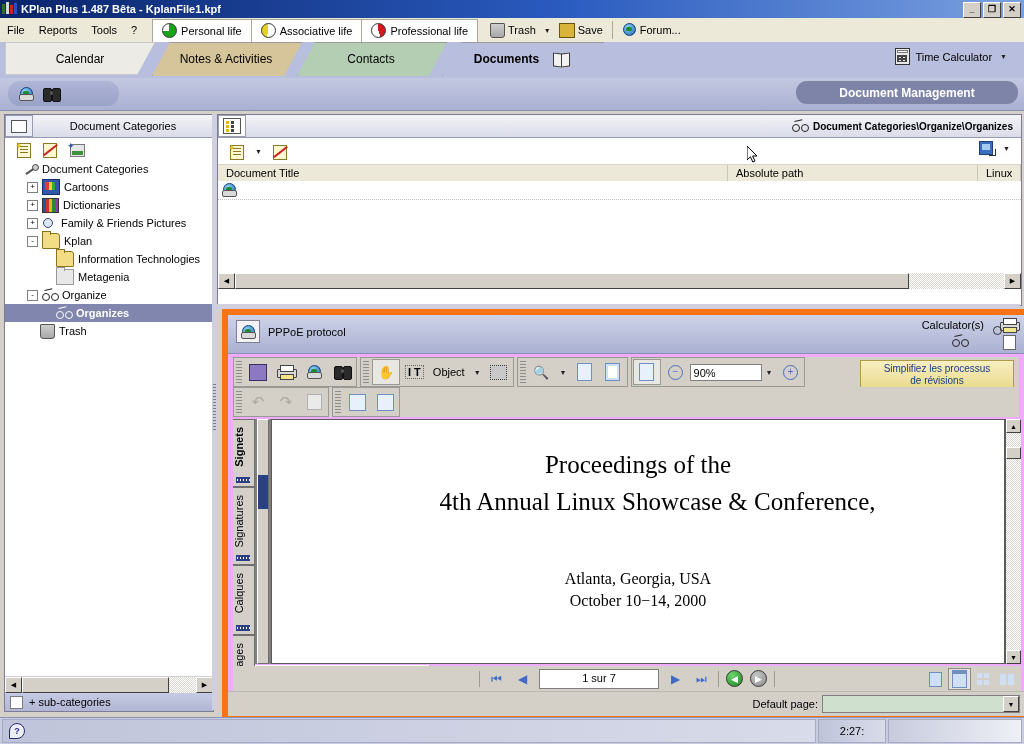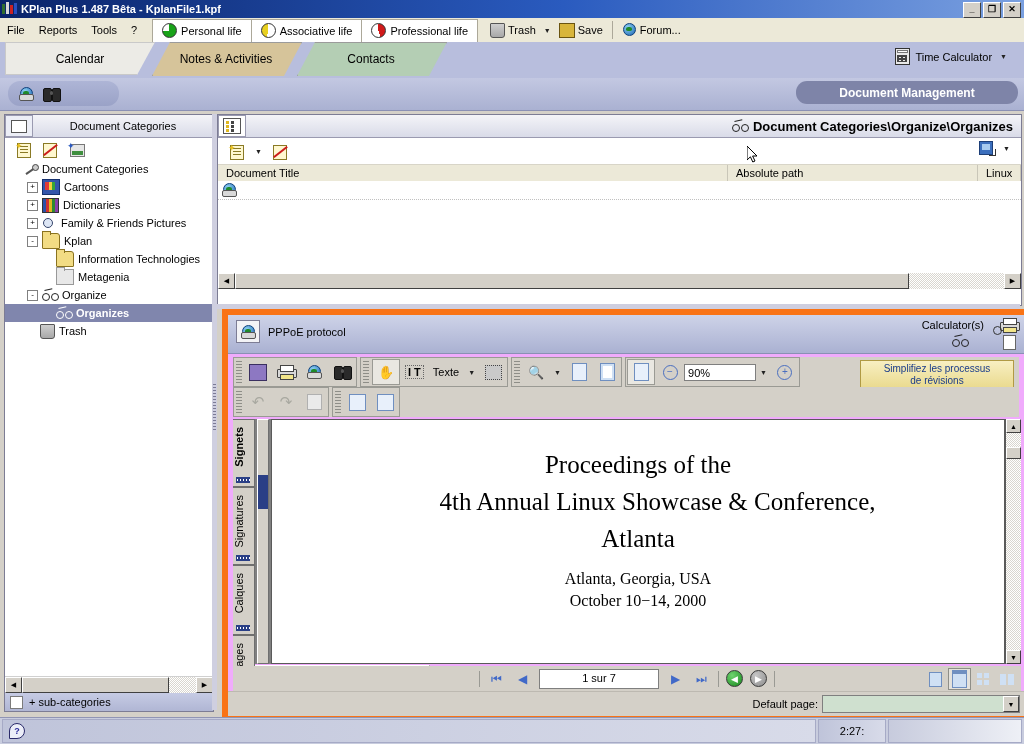--- a/index.html
+++ b/index.html
@@ -206,21 +206,21 @@
   .docpanel{
     position:absolute;left:217px;top:114px;width:803px;height:190px;
     background:#fff;border:1px solid #7c7c94;
   }
   .dp-head{
     height:22px;background:linear-gradient(to bottom,#f4f4f8,#d9dbe8);
     border-bottom:1px solid #9a9ab0;display:flex;align-items:center;
   }
   .dp-head .lh-icon{width:26px;height:20px;border:1px solid #9a9ab0;background:#fff;
     display:flex;align-items:center;justify-content:center;}
-  .dp-path{flex:1;text-align:right;padding-right:8px;font-weight:bold;font-size:13px;
+  .dp-path{flex:1;text-align:right;padding-right:8px;font-weight:bold;font-size:10px;
     display:flex;align-items:center;justify-content:flex-end;gap:5px;}
   .dp-tools{height:26px;background:#fff;display:flex;align-items:center;gap:6px;padding-left:10px;position:relative;}
   .dp-tools-right{position:absolute;right:8px;top:3px;display:flex;align-items:center;gap:4px;}
   .dp-cols{
     height:16px;background:#ece9d8;border-top:1px solid #d8d5c8;border-bottom:1px solid #aca899;
     display:flex;align-items:center;font-size:11px;position:relative;
   }
   .col{height:16px;line-height:16px;padding-left:8px;border-right:1px solid #c9c6b8;box-sizing:border-box;}
   .dp-rows{position:absolute;left:0;right:0;top:66px;bottom:32px;background:#fff;}
   .dp-row{height:18px;display:flex;align-items:center;border-bottom:1px dotted #c0c0c0;padding-left:4px;}
@@ -475,20 +475,30 @@
         <span>Calendar</span>
     </div>
     <div class="mtab tab-notes">
       <div class="skew"></div>
         <span>Notes &amp; Activities</span>
     </div>
     <div class="mtab tab-contacts">
       <div class="skew"></div>
         <span>Contacts</span>
     </div>
+    <div class="mtab tab-docs">
+      <div class="skew"></div>
+      <div class="tabinner">
+        <span>Documents</span>
+        <span class="book">
+            <i></i>
+            <i></i>
+          </span>
+      </div>
+    </div>
     <div class="tabrow-right">
       <span class="calc"></span>
       <span>Time Calculator</span>
       <span class="mb-arrow">▼</span>
     </div>
   </div>
 
   <div class="headband">
     <div class="hb-toolbox">
       <span class="globe">
@@ -722,21 +732,21 @@
           </span>
       </div>
       <div class="tbgroup">
         <span class="tbgrip"></span>
         <span class="tbtn active">
             <span style="font-size:13px">✋</span>
           </span>
         <span class="tbtn" style="width:auto;padding:0 3px">
           <span style="font-weight:bold;border:1px dotted #666;padding:0 2px;font-size:11px">I T</span>
         </span>
-        <span class="subtle" style="padding:0 5px">Texte</span>
+        <span class="subtle" style="padding:0 5px">Object</span>
         <span class="drop">▼</span>
         <span class="tbtn">
           <span style="width:15px;height:13px;background:#c9c9c9;border:1px dotted #444;display:inline-block;position:relative"></span>
         </span>
       </div>
       <div class="tbgroup">
         <span class="tbgrip"></span>
         <span class="tbtn">
             <span style="font-size:13px;color:#2a5bbf">🔍</span>
           </span>
@@ -810,21 +820,20 @@
             <span class="nub"></span>
         </div>
       </div>
       <div class="vsb">
           <div class="th"></div>
         </div>
 
       <div class="page">
         <div class="pg-t1">Proceedings of the</div>
         <div class="pg-t2">4th Annual Linux Showcase &amp; Conference,</div>
-        <div class="pg-t3">Atlanta</div>
         <div class="pg-s1">Atlanta, Georgia, USA</div>
         <div class="pg-s2">October 10−14, 2000</div>
       </div>
 
       <div class="pdf-vscroll">
         <div class="a" style="top:0">▲</div>
         <div class="th"></div>
         <div class="a" style="bottom:0">▼</div>
       </div>
     </div>

